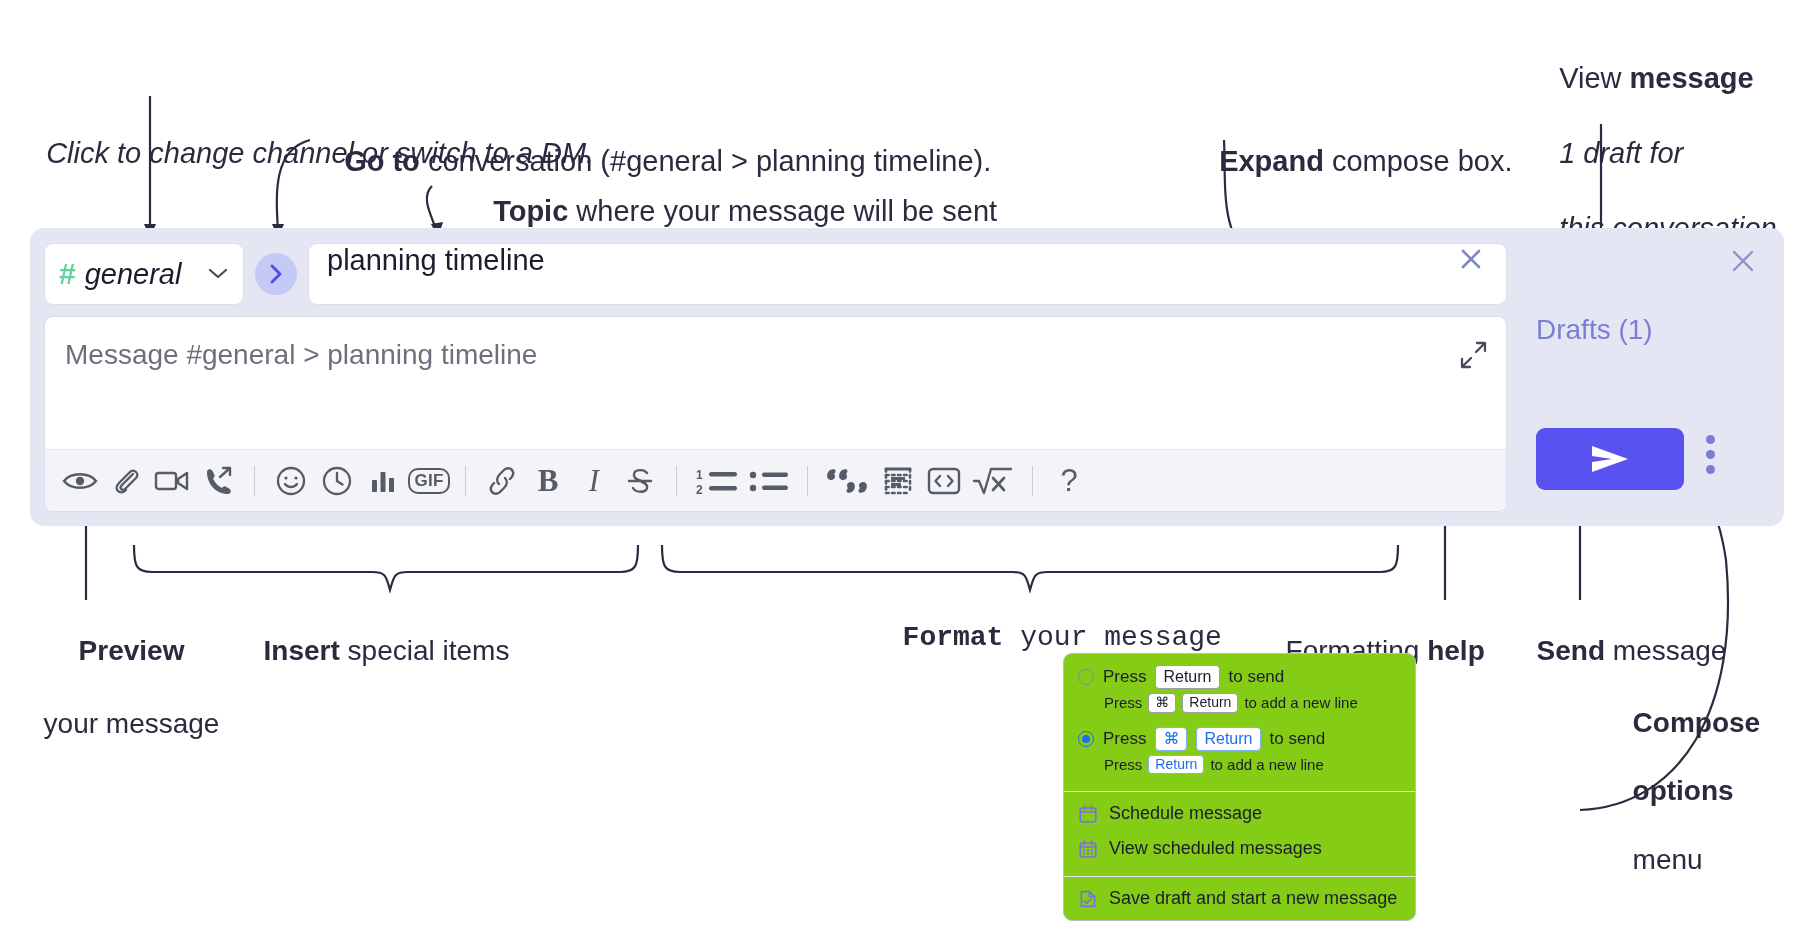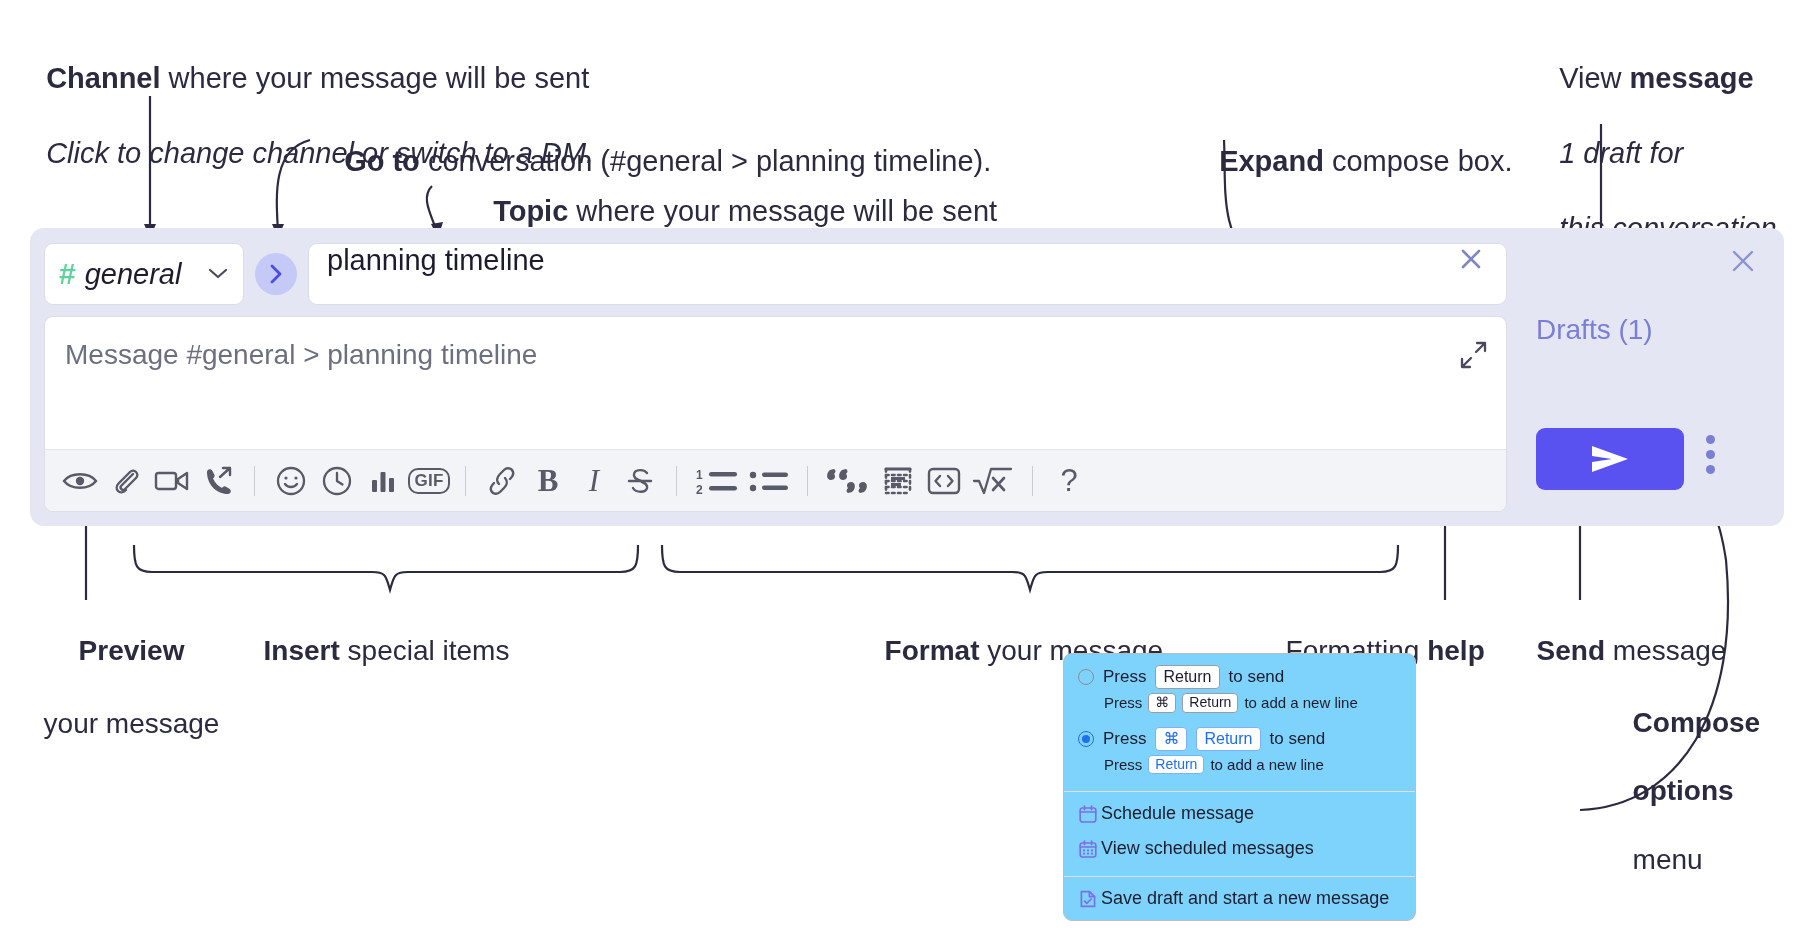--- a/index.html
+++ b/index.html
@@ -83,33 +83,33 @@
   #send-btn{
     position:absolute;left:1506px;top:200px;width:148px;height:62px;border-radius:9px;
     background:#5a52f0;display:flex;align-items:center;justify-content:center;cursor:pointer;
   }
   #kebab-btn{position:absolute;left:1676px;top:207px;cursor:pointer;
     display:flex;flex-direction:column;gap:6px;align-items:center;}
   #kebab-btn i{display:block;width:9px;height:9px;border-radius:50%;background:#7a7fd4;}
 
   
   #options-menu{
-    left:1063px;top:653px;width:353px;background:#7dd3fc;border:1px solid #b9bbc6;
+    left:1063px;top:653px;width:353px;background:#84cc16;border:1px solid #b9bbc6;
     border-radius:9px;font-size:17px;color:#1d1c2e;box-sizing:border-box;
   }
   .opt-row{display:flex;align-items:center;gap:9px;padding:7px 14px 2px 14px;}
   .opt-sub{display:flex;align-items:center;gap:6px;padding:2px 14px 7px 40px;font-size:15px;}
   .radio{width:16px;height:16px;border:1.6px solid #8a8b97;border-radius:50%;flex:0 0 auto;box-sizing:border-box;}
   .radio.on{border-color:#1e6ef0;position:relative;}
   .radio.on:after{content:"";position:absolute;left:3px;top:3px;width:8px;height:8px;border-radius:50%;background:#1e6ef0;}
   .key{border:1px solid #9b9ca8;border-radius:4px;padding:1px 7px;font-size:16px;line-height:1.25;color:#1d1c2e;background:#fff;}
   .key.sm{font-size:14px;padding:0px 6px;}
   .key.blue{border-color:#7fb0f5;color:#1e6ef0;}
   .opt-divider{height:1px;background:#e0e1e8;margin:6px 0 0 0;}
-  .menu-item{display:flex;align-items:center;gap:3px;padding:7px 14px;font-size:18px;cursor:pointer;}
+  .menu-item{display:flex;align-items:center;gap:11px;padding:7px 14px;font-size:18px;cursor:pointer;}
   .menu-item svg{flex:0 0 auto;}
   .mi-group{padding:4px 0;}
 </style>
 </head>
 <body>
 
 <svg class="conn" viewBox="0 0 1814 944">
   <g fill="none" stroke="#2b2a3f" stroke-width="2.2">
 
     <path d="M150 96 L150 232"></path>
@@ -141,21 +141,21 @@
 
     <path d="M1580 600 L1580 512"></path>
     <path d="M1574 520 L1580 506 L1586 520 Z" fill="#2b2a3f" stroke="none"></path>
 
     <path d="M1580 810 C 1680 806, 1740 710, 1726 560 C 1720 520, 1710 500, 1700 490"></path>
     <path d="M1693 497 L1698 482 L1706 494 Z" fill="#2b2a3f" stroke="none"></path>
   </g>
 </svg>
 
 <div class="anno a-lg" style="left:30px;top:22px;">
-  <span><b>Channel</b><span> where your message will be sent</span></span><br>
+  <br>
   <i>Click to change channel or switch to a DM.</i>
 </div>
 
 <div class="anno a-lg" style="left:328px;top:105px;">
   <b>Go to</b><span> conversation (#general &gt; planning timeline).</span>
 </div>
 
 <div class="anno a-lg" style="left:477px;top:155px;">
   <b>Topic</b><span> where your message will be sent</span>
 </div>
@@ -172,21 +172,21 @@
 
 <div class="anno a-md" style="left:28px;top:597px;text-align:center;">
   <b>Preview</b><br>
   <span>your message</span>
 </div>
 
 <div class="anno a-md" style="left:248px;top:597px;text-align:center;">
   <b>Insert</b><span> special items</span>
 </div>
 
-<div class="anno a-md" style="left:869px;top:597px;">
+<div class="anno a-md" style="left:869px;top:584px;font-family:Liberation Mono, monospace;">
   <b>Format</b><span> your message</span>
 </div>
 
 <div class="anno a-md" style="left:1270px;top:597px;">
   <span>Formatting </span><b>help</b>
 </div>
 
 <div class="anno a-md" style="left:1521px;top:597px;">
   <b>Send</b><span> message</span>
 </div>

